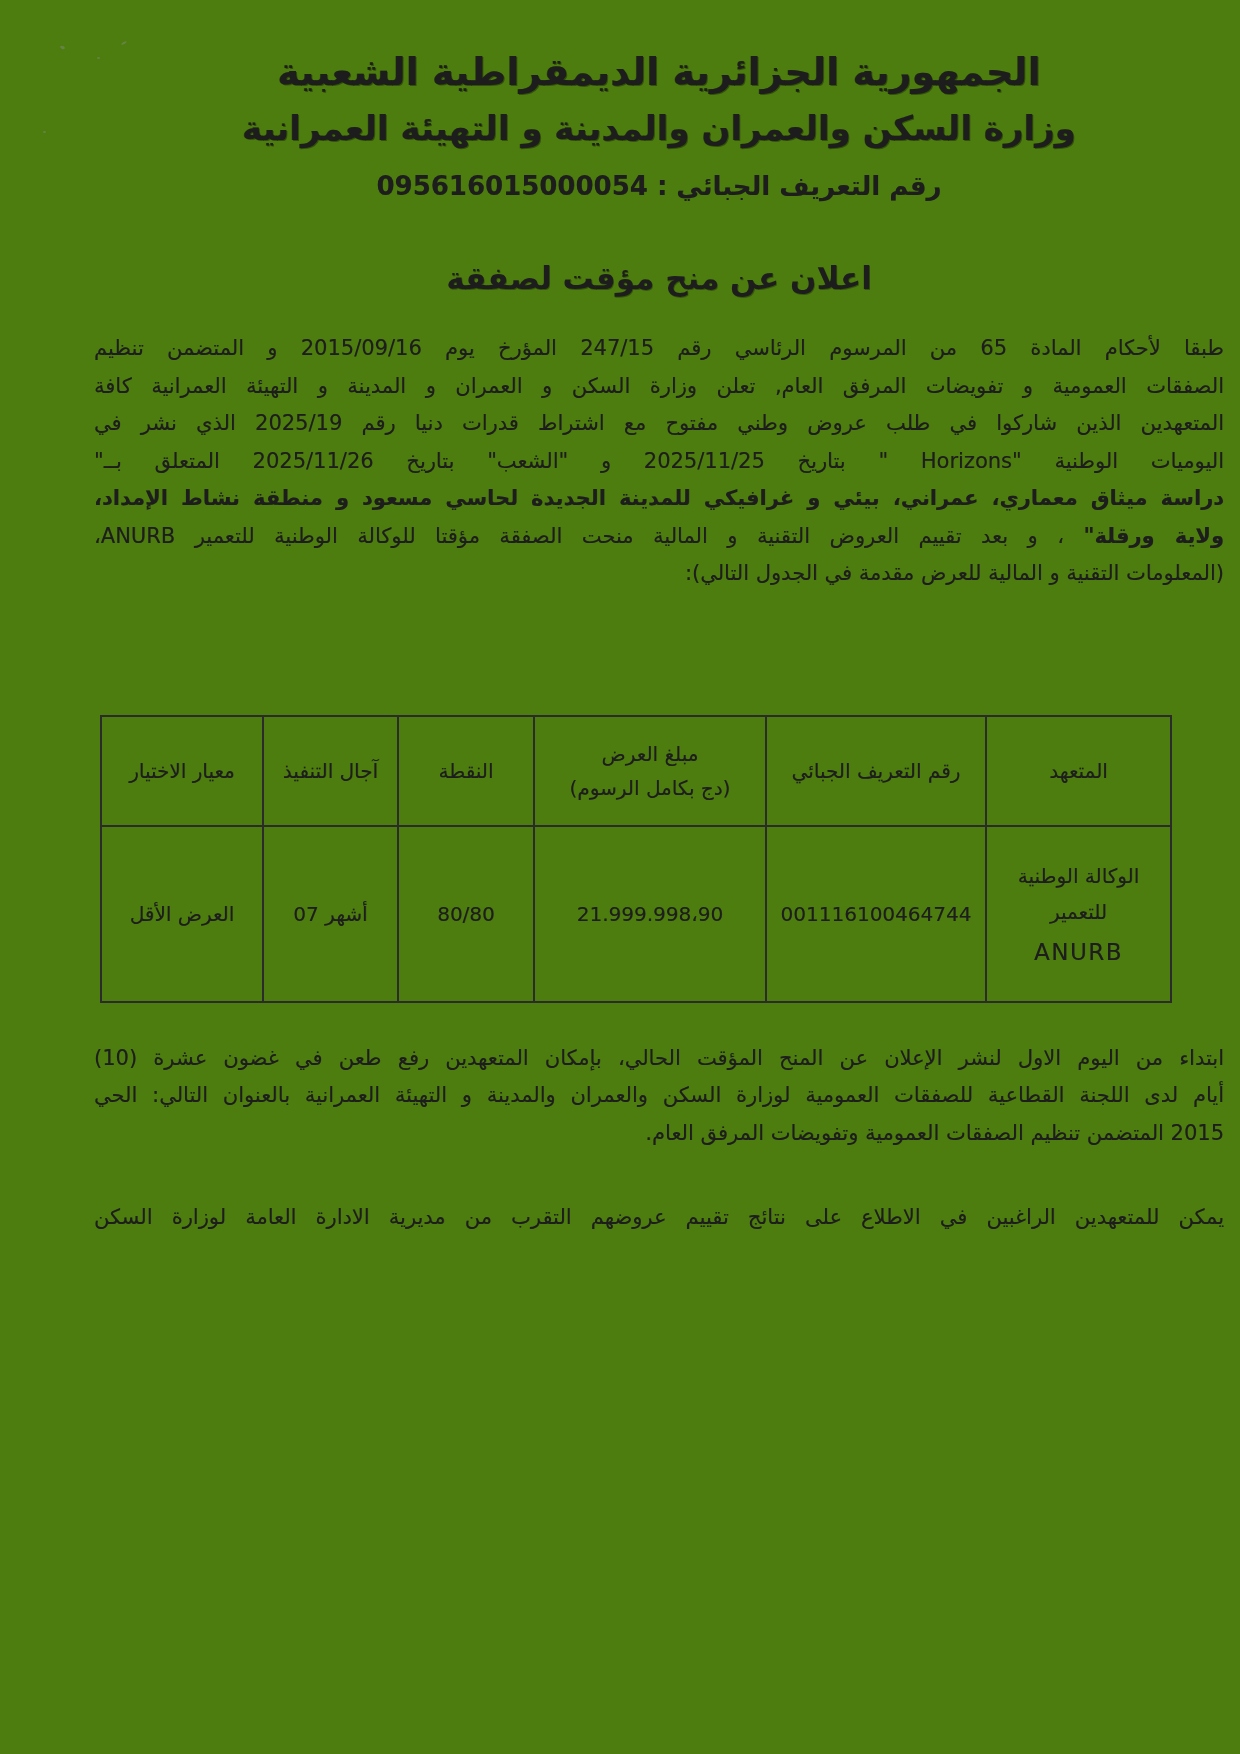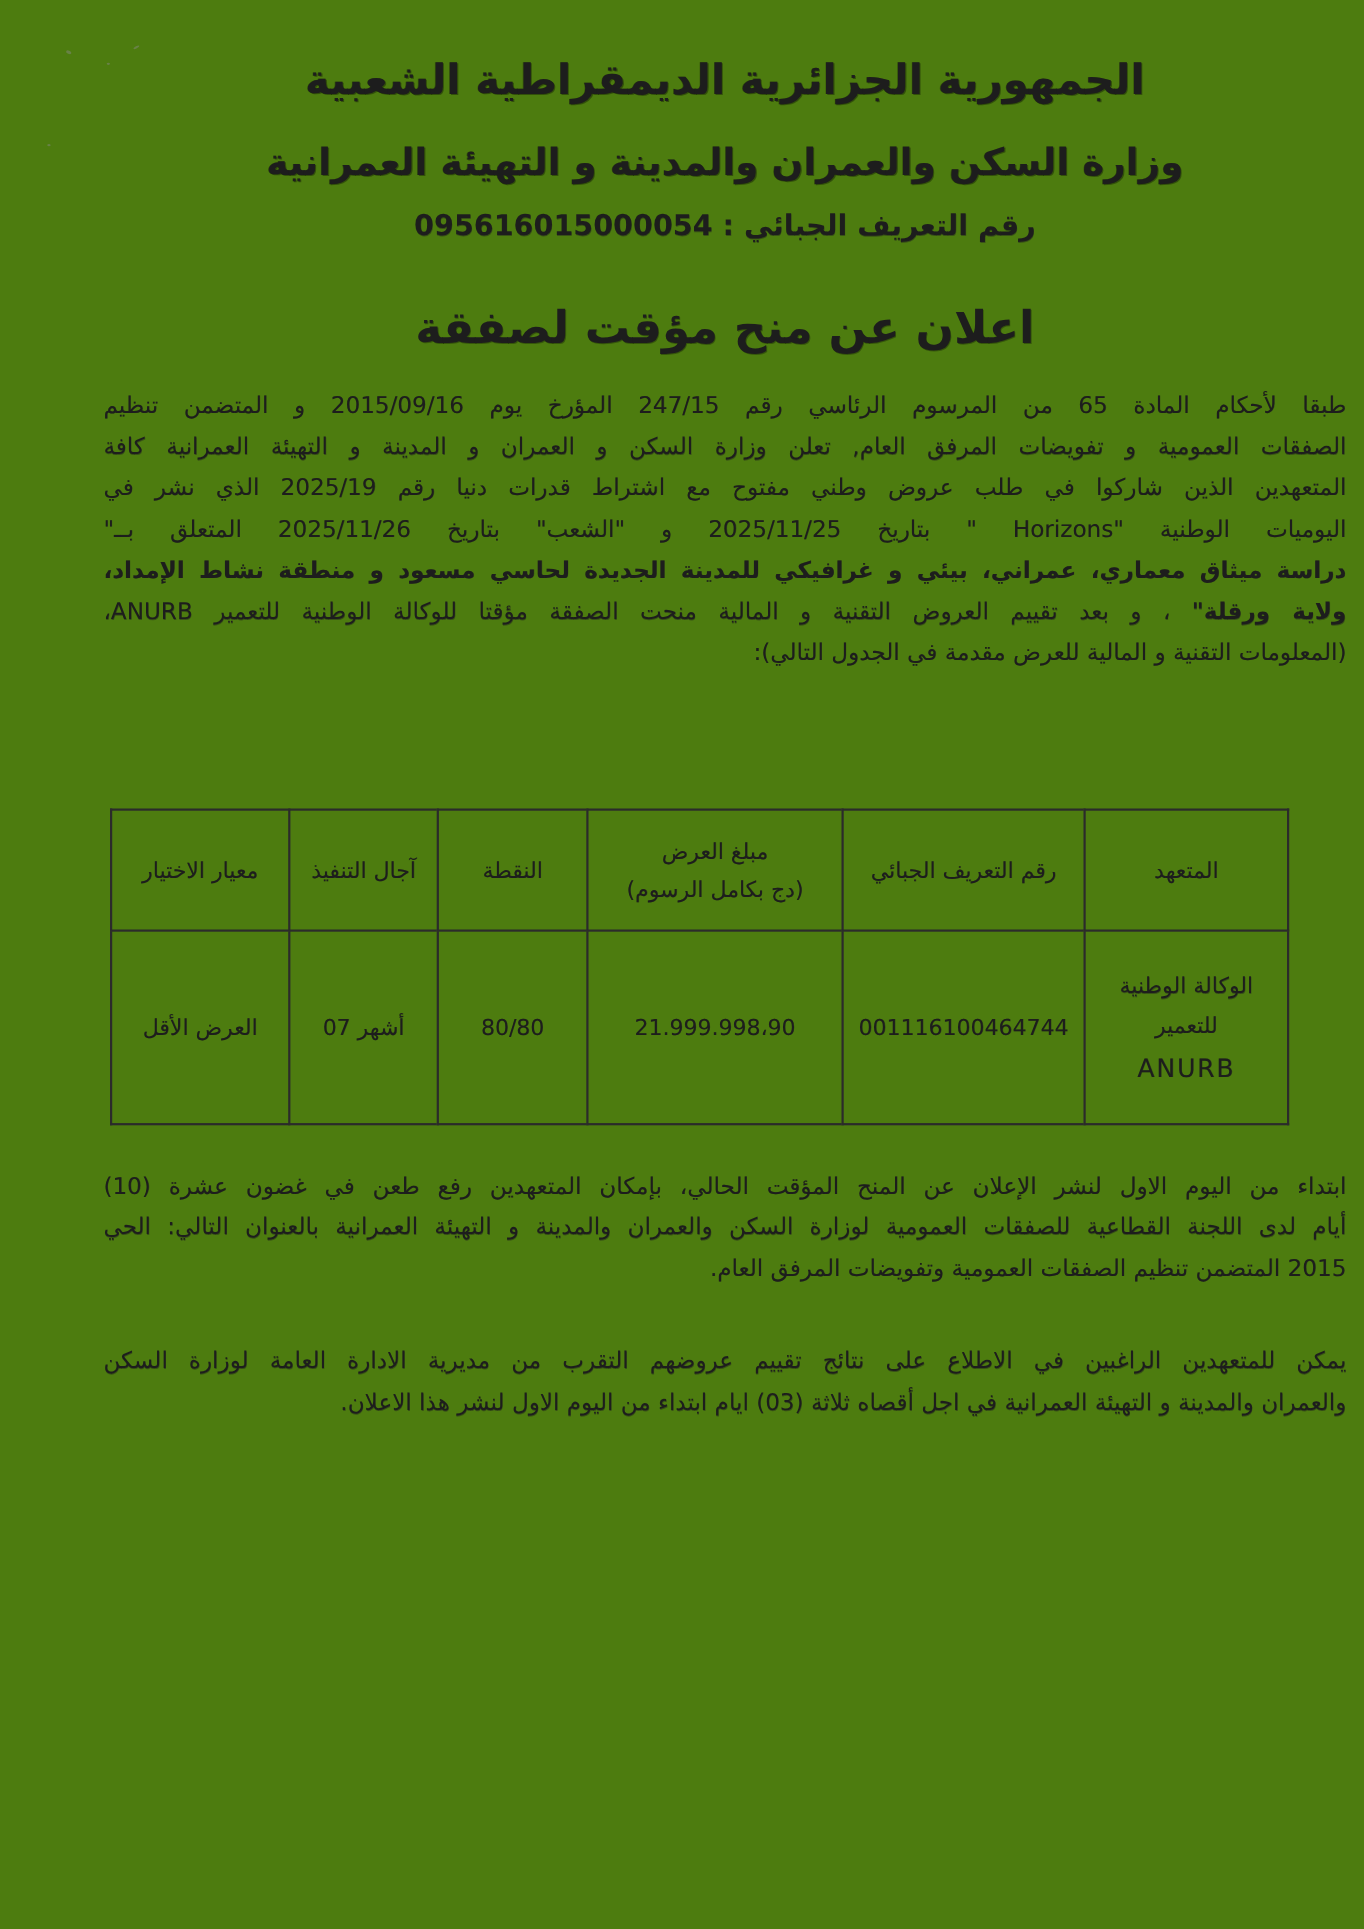--- a/index.html
+++ b/index.html
@@ -25,28 +25,28 @@
   #speck3 { left: 121px; top: 42px;  width: 6px; height: 2px; transform: rotate(-28deg); }
   #speck4 { left: 43px;  top: 131px; width: 3px; height: 2px; }
 
   .doc-header { text-align: center; padding-top: 46px; }
   .h-line1 {
     font-size: 38px; font-weight: bold; line-height: 52px;
     letter-spacing: 0.5px;
     text-shadow: 1px 1px 0 rgba(0,0,0,0.35), -0.5px 0 0 rgba(0,0,0,0.3);
   }
   .h-line2 {
-    font-size: 34px; font-weight: bold; line-height: 48px; margin-top: 26px;
+    font-size: 34px; font-weight: bold; line-height: 48px; margin-top: 6px;
     letter-spacing: 0.5px;
     text-shadow: 1px 1px 0 rgba(0,0,0,0.35), -0.5px 0 0 rgba(0,0,0,0.3);
   }
   .h-line3 { font-size: 26px; font-weight: bold; line-height: 36px; margin-top: 16px; }
 
   .doc-title {
-    text-align: center; font-size: 41px; font-weight: bold; line-height: 44px;
+    text-align: center; font-size: 31px; font-weight: bold; line-height: 44px;
     margin-top: 52px; letter-spacing: 0.5px;
     text-shadow: 0.8px 0.8px 0 rgba(0,0,0,0.3);
   }
 
   .para { font-size: 21px; line-height: 37.5px; }
   .intro-para   { margin-top: 30px; }
   .appeal-para  { margin-top: 37px; }
   .results-para { margin-top: 47px; }
 
   .jline {
@@ -161,20 +161,19 @@
     </table>
 
     <div class="para appeal-para">
       <div class="jline">ابتداء من اليوم الاول لنشر الإعلان عن المنح المؤقت الحالي، بإمكان المتعهدين رفع طعن في غضون عشرة (10)</div>
       <div class="jline">أيام لدى اللجنة القطاعية للصفقات العمومية لوزارة السكن والعمران والمدينة  و التهيئة العمرانية بالعنوان التالي: الحي</div>
       <div class="jline last">2015 المتضمن تنظيم الصفقات العمومية وتفويضات المرفق العام.</div>
     </div>
 
     <div class="para results-para">
       <div class="jline">يمكن للمتعهدين الراغبين في الاطلاع على نتائج تقييم عروضهم التقرب من مديرية الادارة العامة لوزارة السكن</div>
-      <div class="jline last">والعمران والمدينة و التهيئة العمرانية في اجل أقصاه ثلاثة  (03) ايام ابتداء من اليوم الاول لنشر هذا الاعلان.</div>
     </div>
 
   </div>
 
   <div class="footer">ALMASDAR- ANEP 2616007364- 10/03/2026</div>
 
 </div>
 
 </body></html>

